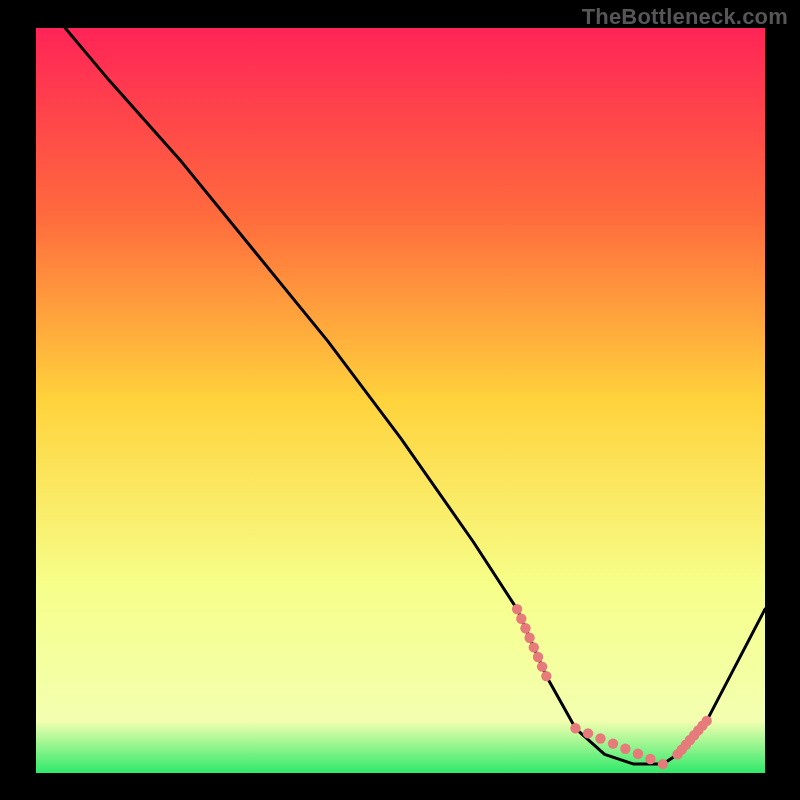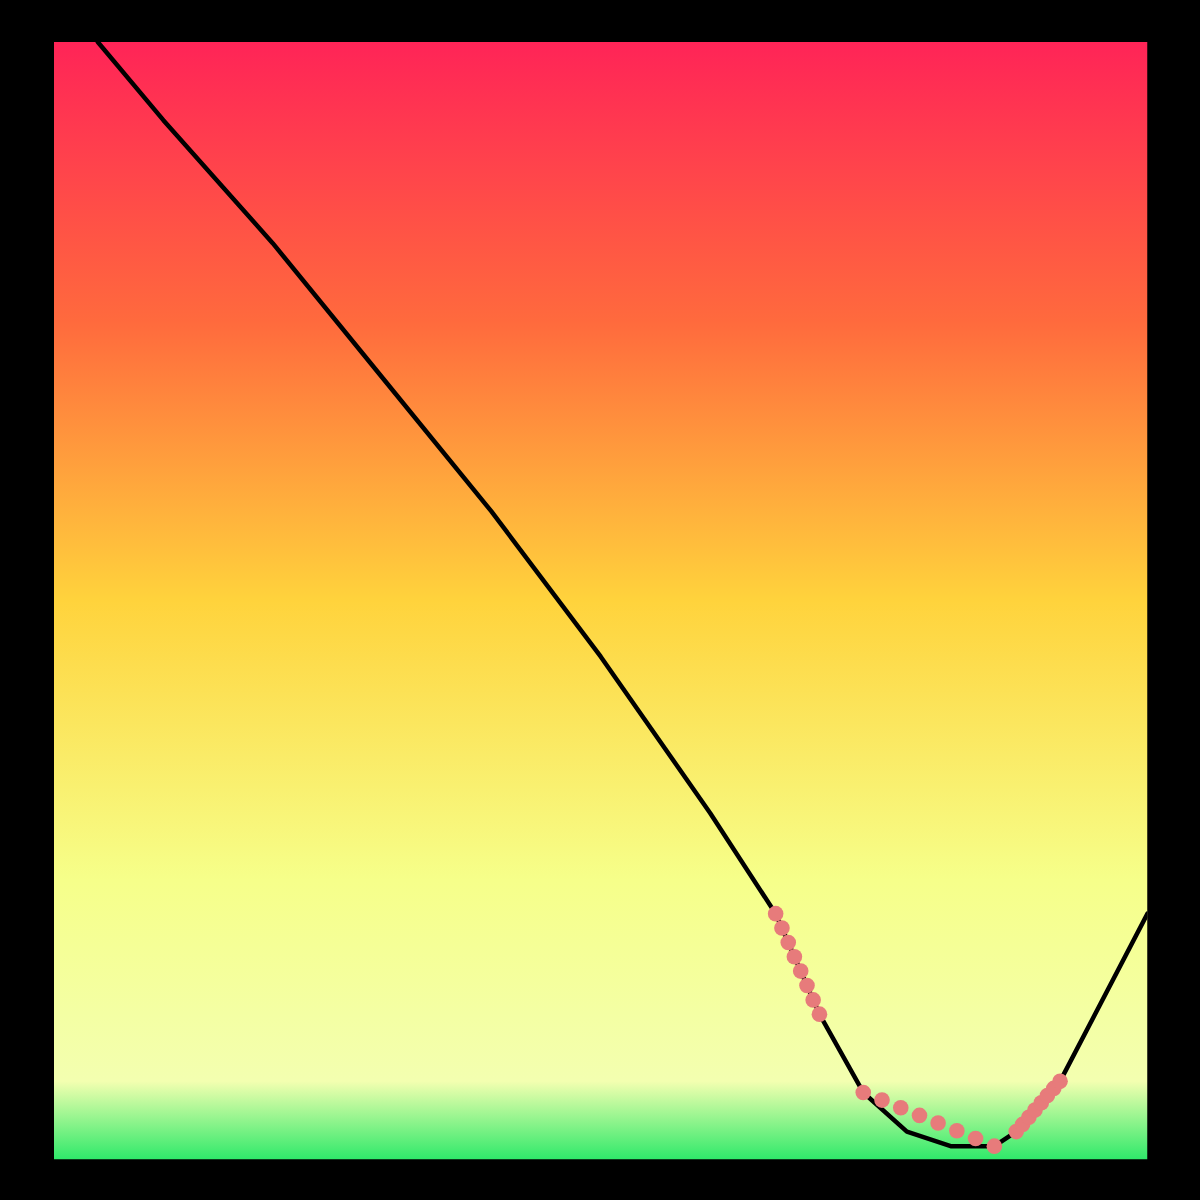--- a/index.html
+++ b/index.html
@@ -27,20 +27,21 @@
     top: 28px;
     width: 729px;
     height: 745px;
   }
   svg { display: block; }
 </style>
 </head>
 <body>
 
 <div class="frame">
+  <div class="watermark">TheBottleneck.com</div>
   <div class="chart">
     <svg id="chart-svg" width="729" height="745" viewBox="0 0 729 745" preserveAspectRatio="none">
         <defs>
           <linearGradient id="bg-grad" x1="0" y1="0" x2="0" y2="1">
             <stop offset="0%" stop-color="#ff2457"></stop>
             <stop offset="25%" stop-color="#ff6a3d"></stop>
             <stop offset="50%" stop-color="#ffd33c"></stop>
             <stop offset="75%" stop-color="#f6ff8a"></stop>
             <stop offset="93%" stop-color="#f3ffb0"></stop>
             <stop offset="100%" stop-color="#2fe96a"></stop>

